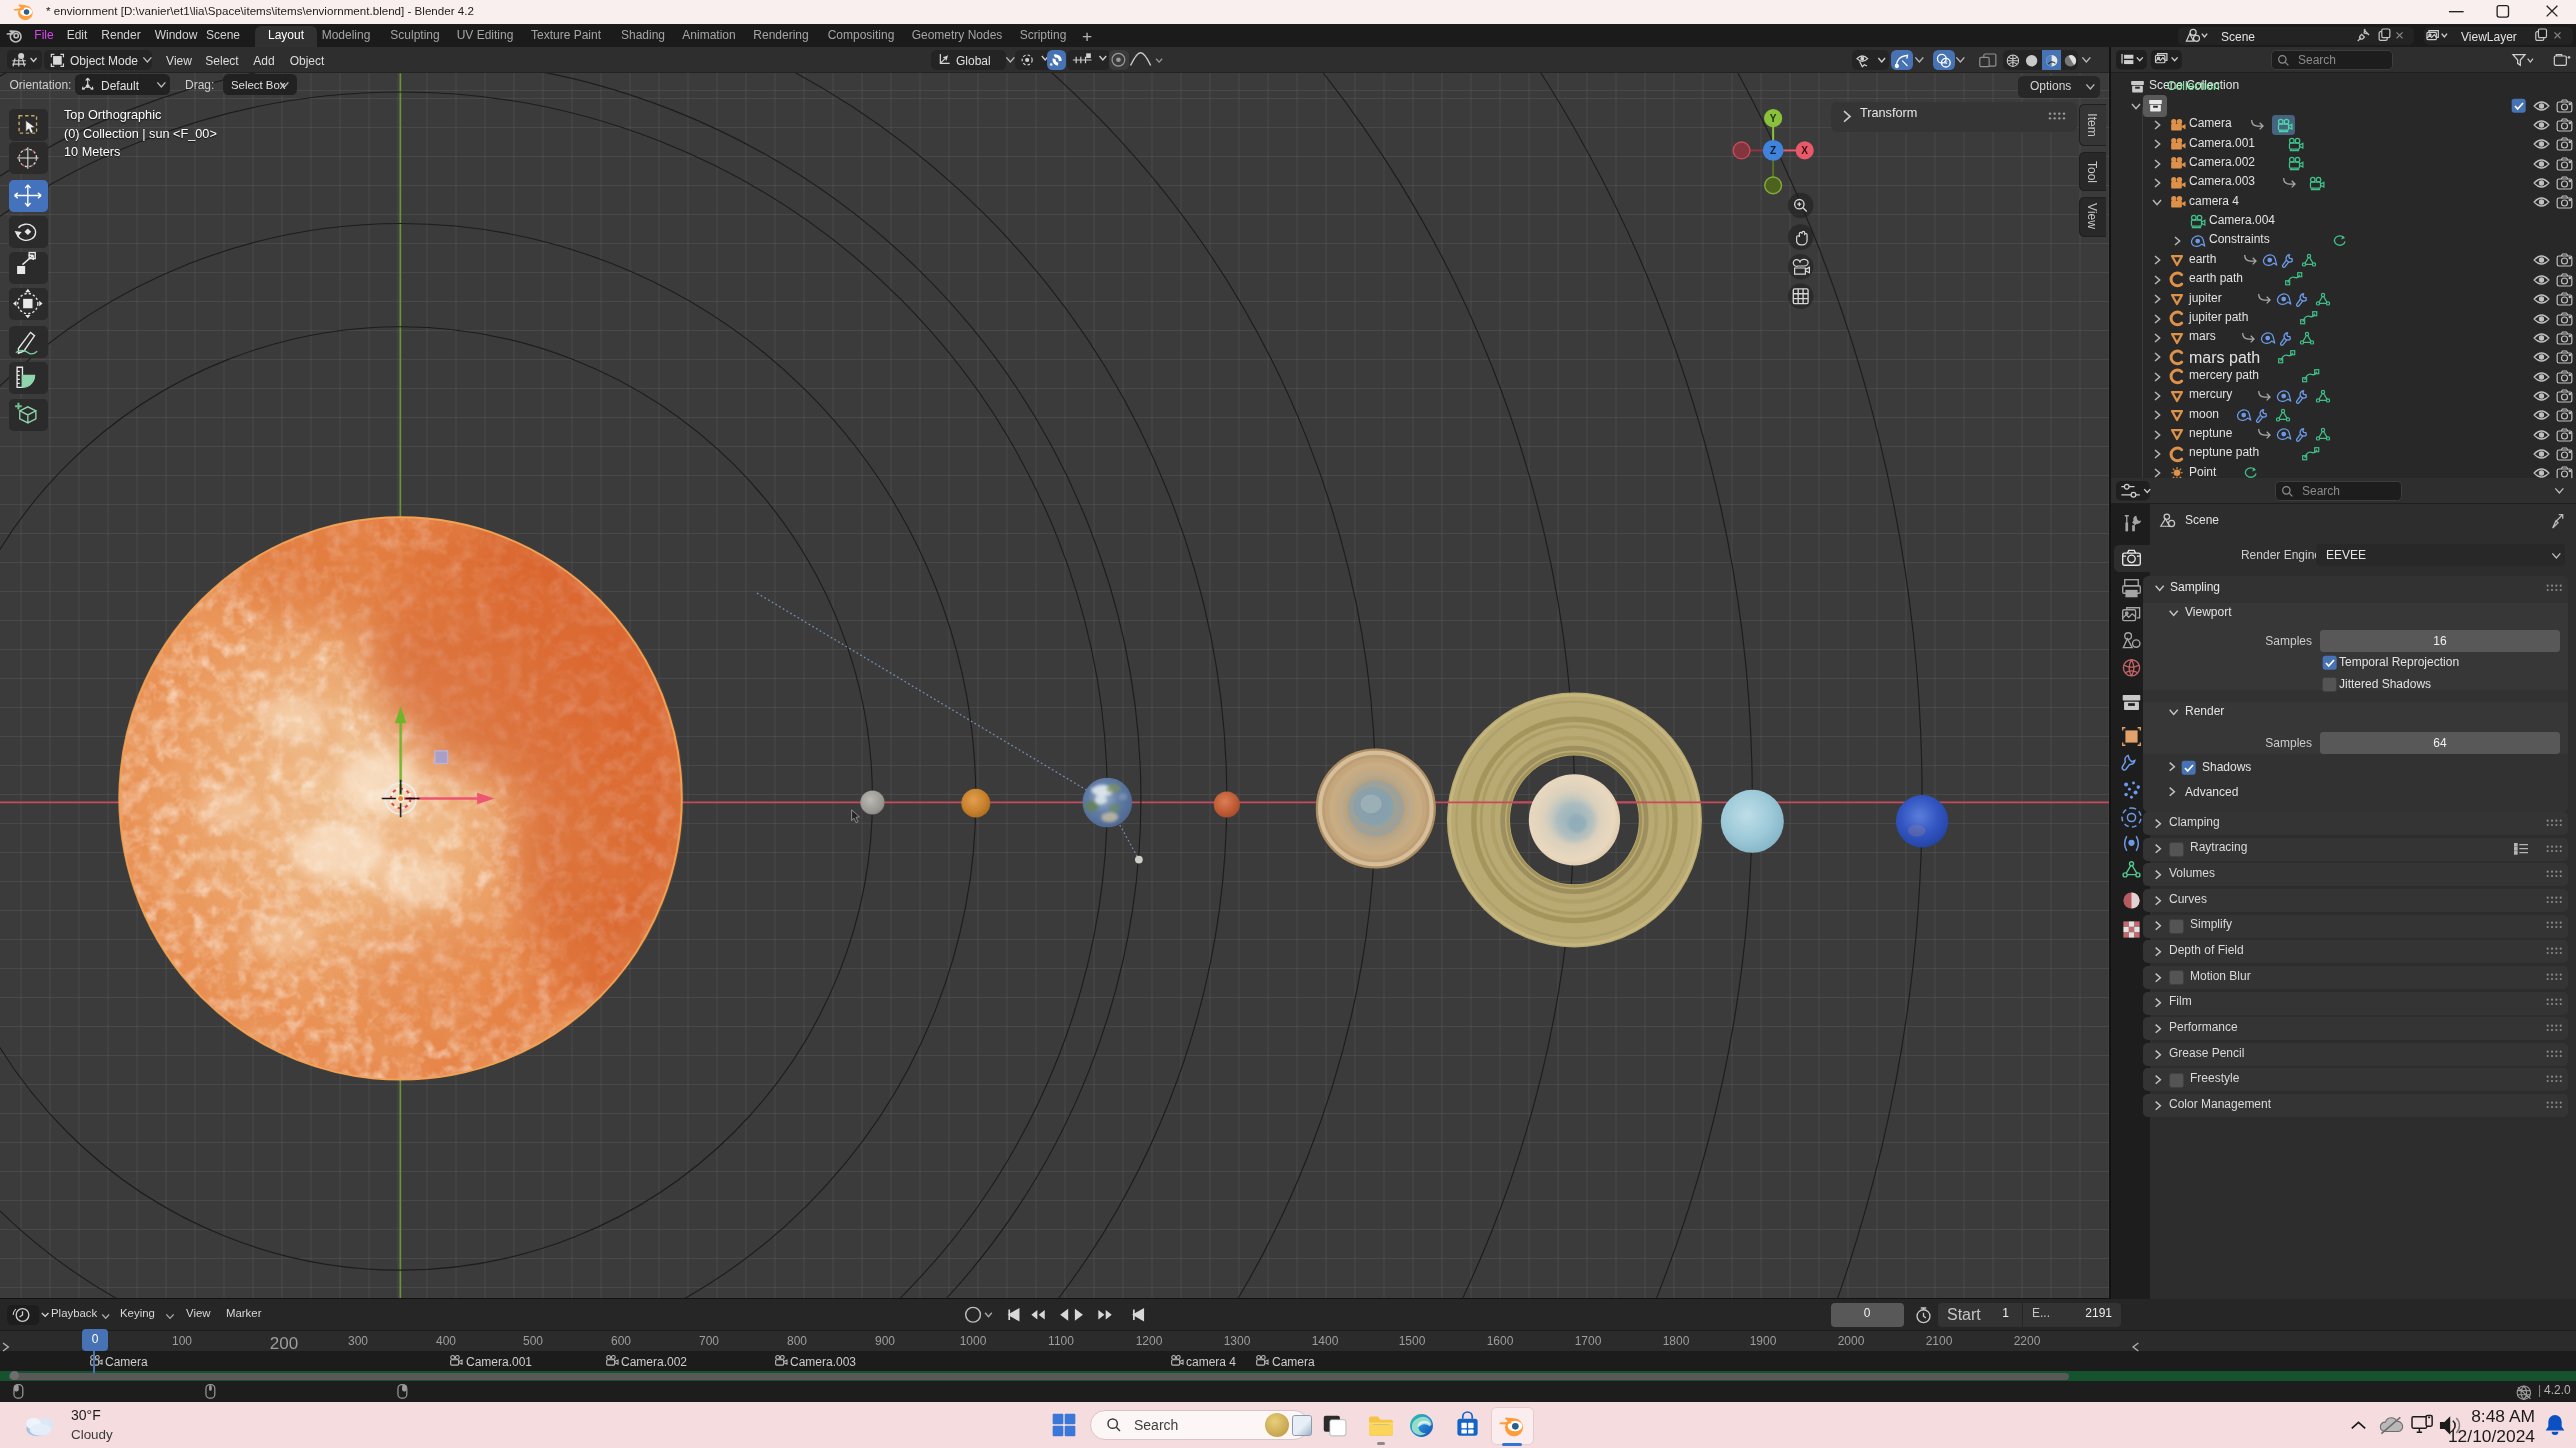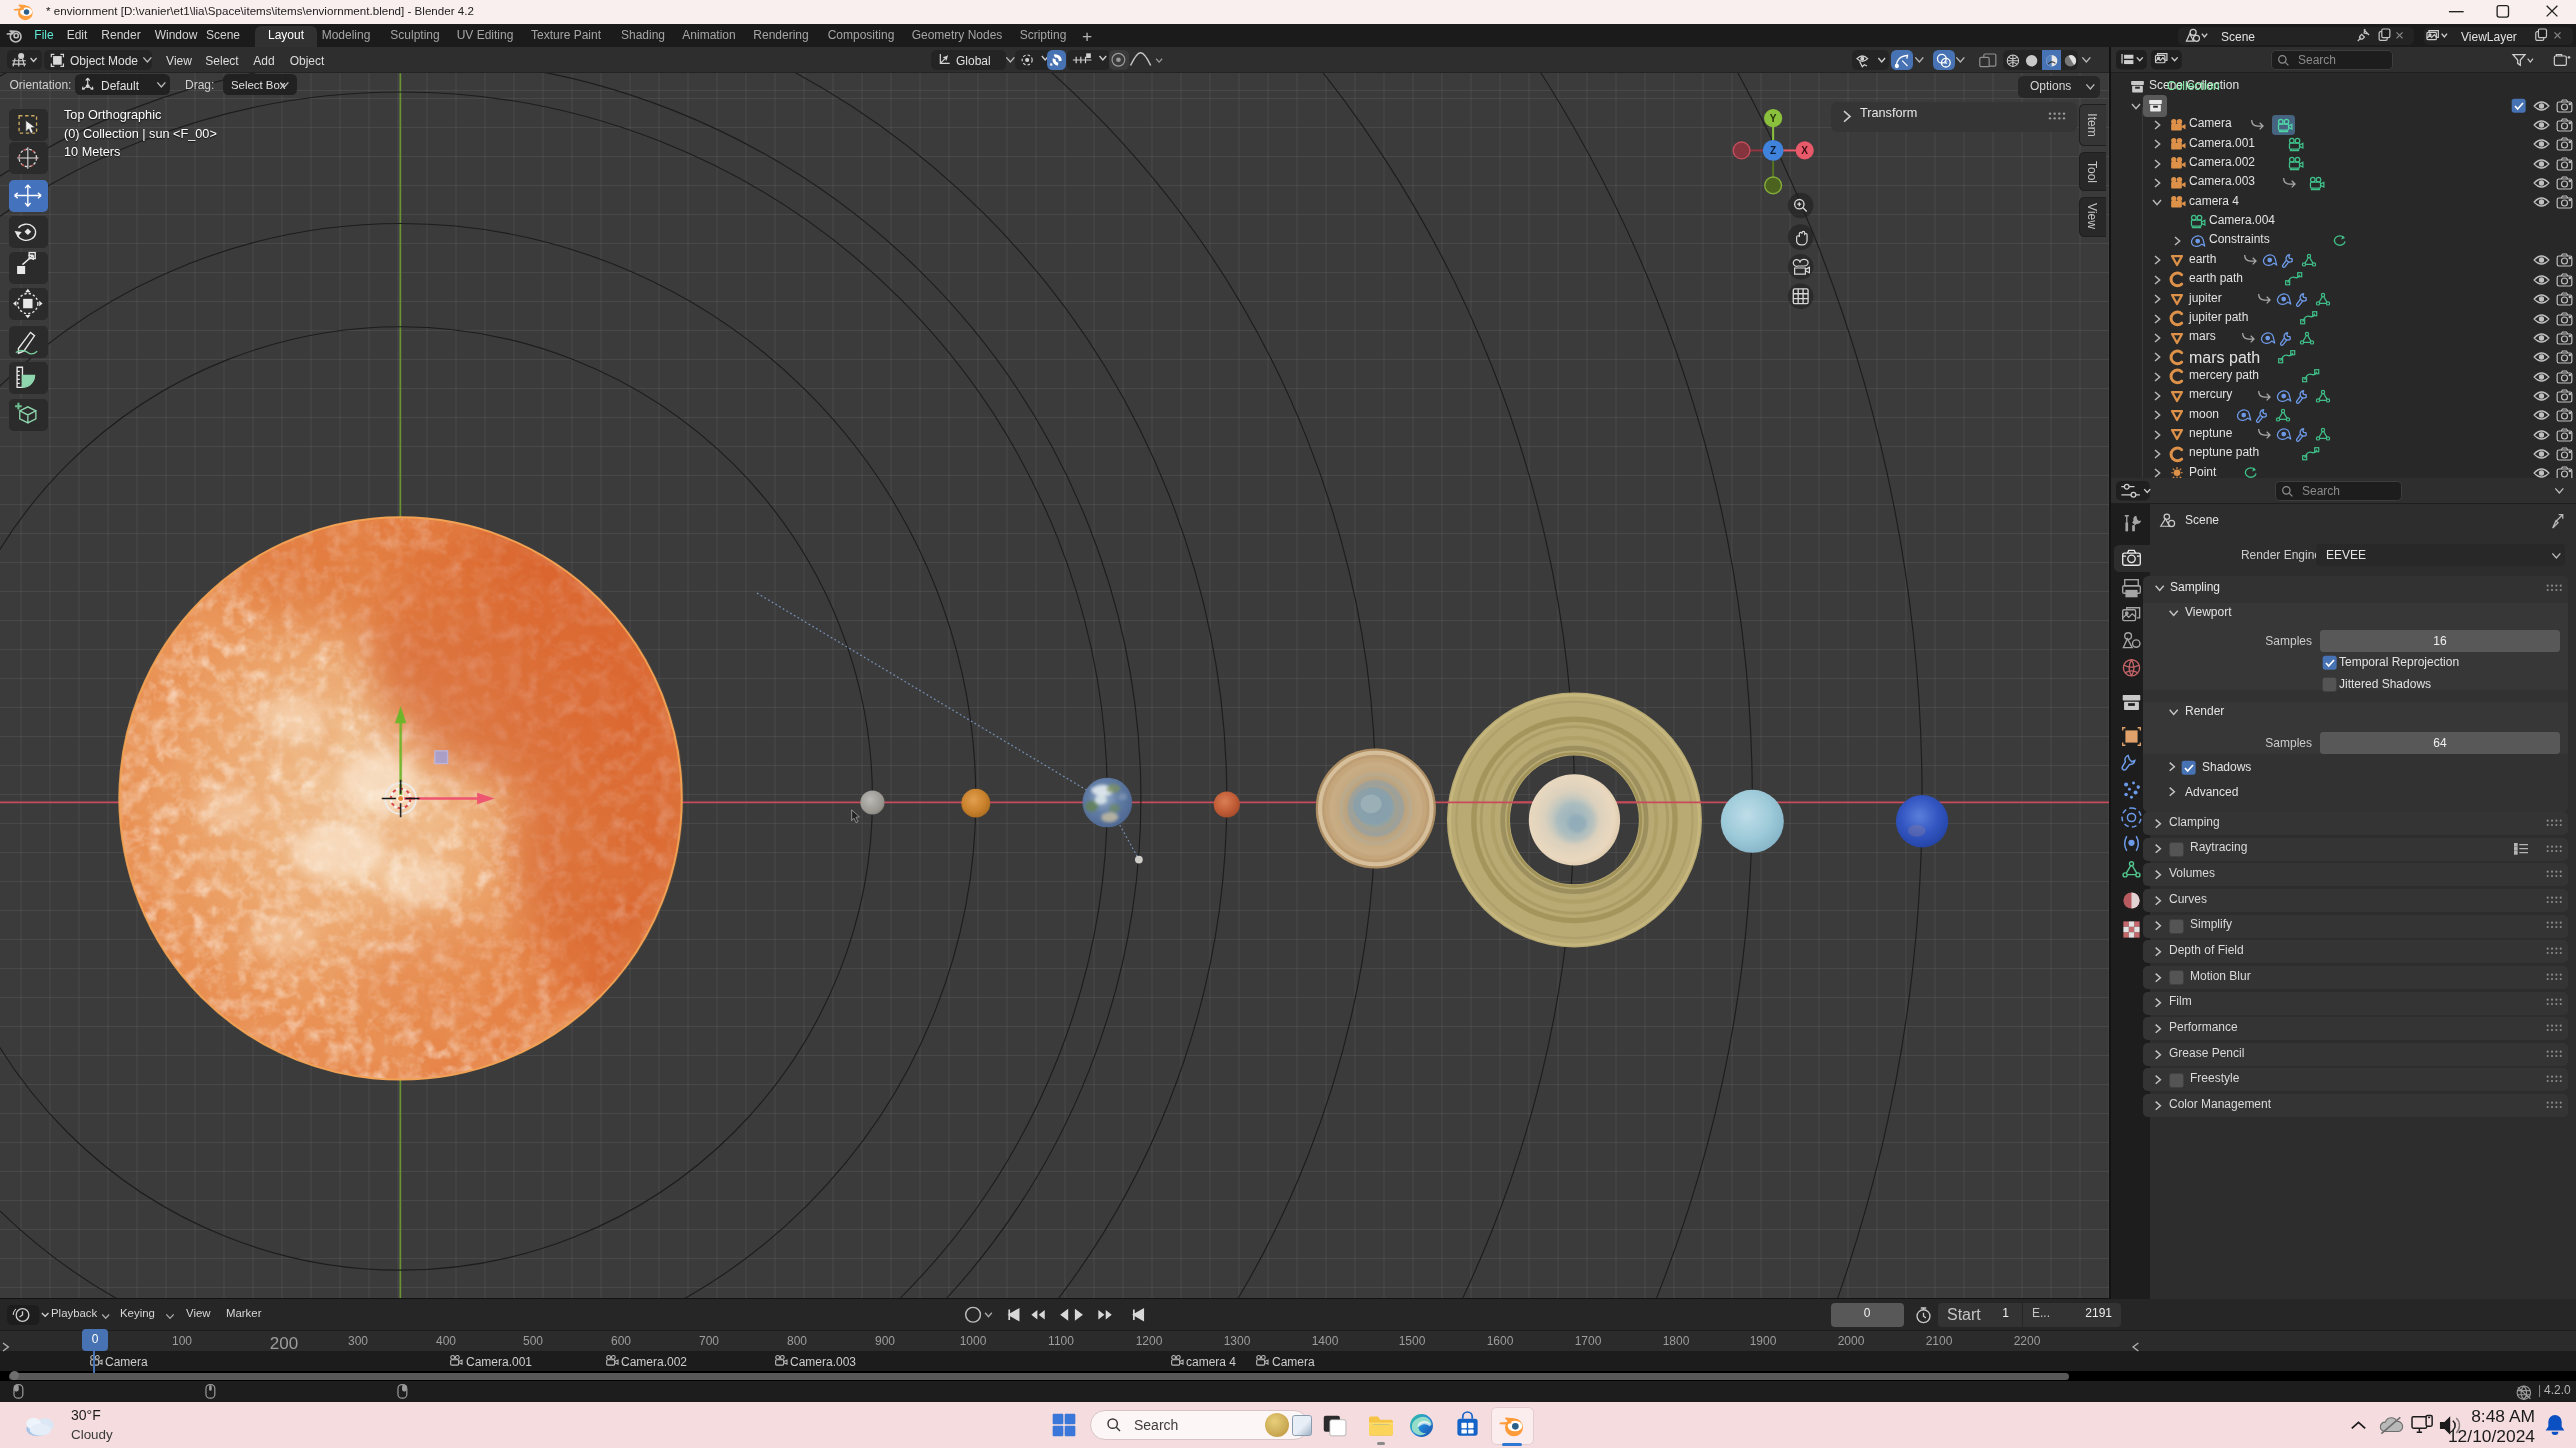--- a/index.html
+++ b/index.html
@@ -26,21 +26,21 @@
 </div>
 
 <div class="ab" style="left:0;top:24px;width:2576px;height:23px;background:#1b1b1b;">
 <svg class="ab" style="left:5.4px;top:2.7px" width="18" height="18" viewBox="0 0 27 27">
 <g fill="none" stroke="#bdbdbd" stroke-width="2.4">
         <circle cx="16" cy="14.5" r="8"></circle>
         <circle cx="16.8" cy="13" r="3.2"></circle>
         <path d="M2.5 10.5 L12 10 L7.5 6 L14 6.6 L9.5 10.8" stroke-linejoin="round"></path>
       </g>
 </svg>
-<div class="tx" style="left:44px;top:4px;font-size:12px;color:#5eead4;transform:translateX(-50%)">File</div>
+<div class="tx" style="left:44px;top:4px;font-size:12px;color:#d946ef;transform:translateX(-50%)">File</div>
 <div class="tx" style="left:77px;top:4px;font-size:12px;color:#d2d2d2;transform:translateX(-50%)">Edit</div>
 <div class="tx" style="left:121px;top:4px;font-size:12px;color:#d2d2d2;transform:translateX(-50%)">Render</div>
 <div class="tx" style="left:176px;top:4px;font-size:12px;color:#d2d2d2;transform:translateX(-50%)">Window</div>
 <div class="tx" style="left:223px;top:4px;font-size:12px;color:#d2d2d2;transform:translateX(-50%)">Scene</div>
 <div class="ab" style="left:255px;top:2px;width:62px;height:21px;background:#313131;border-radius:6px 6px 0 0;"></div>
 <div class="tx" style="left:286px;top:4px;font-size:12px;color:#ffffff;transform:translateX(-50%)">Layout</div>
 <div class="tx" style="left:346px;top:4px;font-size:12px;color:#a5a5a5;transform:translateX(-50%)">Modeling</div>
 <div class="tx" style="left:415px;top:4px;font-size:12px;color:#a5a5a5;transform:translateX(-50%)">Sculpting</div>
 <div class="tx" style="left:485px;top:4px;font-size:12px;color:#a5a5a5;transform:translateX(-50%)">UV Editing</div>
 <div class="tx" style="left:566px;top:4px;font-size:12px;color:#a5a5a5;transform:translateX(-50%)">Texture Paint</div>
@@ -1617,21 +1617,21 @@
         <circle cx="9" cy="2.5" r="1.6"></circle>
         <circle cx="15.5" cy="2.5" r="1.6"></circle>
         <circle cx="22" cy="2.5" r="1.6"></circle>
         <circle cx="2.5" cy="9" r="1.6"></circle>
         <circle cx="9" cy="9" r="1.6"></circle>
         <circle cx="15.5" cy="9" r="1.6"></circle>
         <circle cx="22" cy="9" r="1.6"></circle>
       </g>
     </svg>
 </div>
-<div class="ab" style="left:0;top:1299px;width:2576px;height:82px;background:#000000;">
+<div class="ab" style="left:0;top:1299px;width:2576px;height:82px;background:#14532d;">
 <div class="ab" style="left:0;top:0;width:2576px;height:32px;background:#262626;border-bottom:0.7px solid #1c1c1c;"></div>
 <svg class="ab" style="left:6.7px;top:6px" width="43" height="20" viewBox="0 0 64 30">
 <rect width="48" height="30" rx="7" fill="#1d1d1d"></rect>
 <g stroke="#cfcfcf" fill="none" stroke-width="2">
         <circle cx="23" cy="15" r="9.5"></circle>
         <path d="M23 9.5 v5.5 l-4.5 3"></path>
         <path d="M9 15 a14 14 0 0 1 4 -9" stroke-width="1.6"></path>
 <path d="M52 12 l5 5 l5 -5"></path>
       </g>
     </svg>

